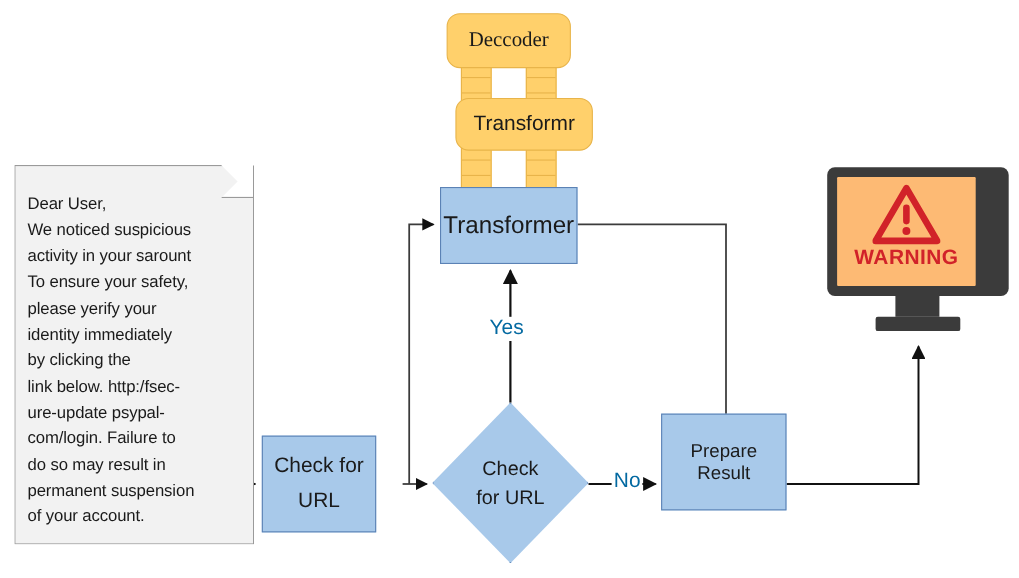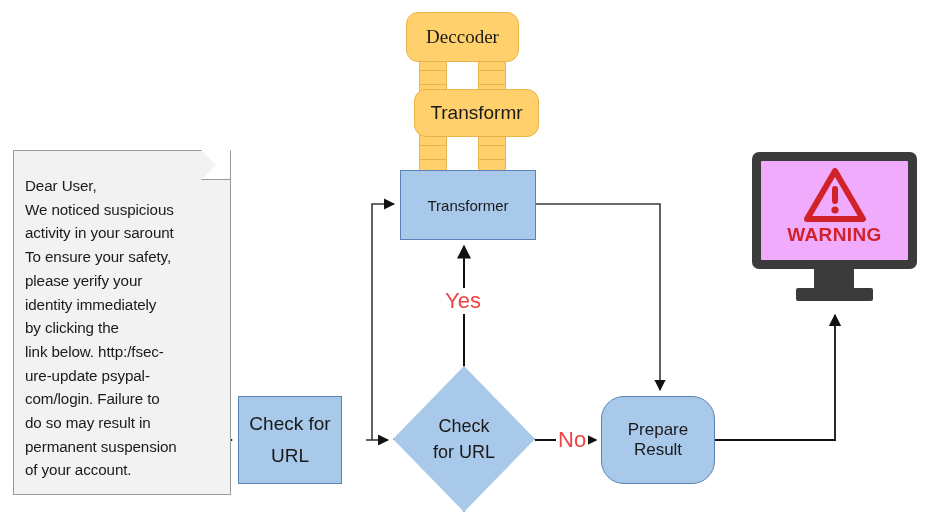--- a/index.html
+++ b/index.html
@@ -84,40 +84,39 @@
   }
   .box-yellow {
     background: #ffd06b;
     border: 1px solid #e8b44a;
     border-radius: 12px;
   }
 
   #node-transformer {
     left: 400px;
     top: 170px;
-    width: 136px;
+    width: 125px;
     height: 70px;
-    font-size: 15px;
+    font-size: 22px;
     text-align: center;
   }
   #node-check-box {
     left: 238px;
     top: 396px;
     width: 104px;
     height: 88px;
     font-size: 19px;
     line-height: 32px;
   }
   #node-prepare {
     left: 601px;
-    top: 396px;
+    top: 376px;
     width: 114px;
     height: 88px;
     font-size: 17px;
-    border-radius: 23px;
   }
   #node-decoder {
     left: 406px;
     top: 12px;
     width: 113px;
     height: 50px;
     font-size: 19px;
     font-family: Liberation Serif, serif;
   }
   #node-transformr {
@@ -169,22 +168,22 @@
     justify-content: center;
     text-align: center;
     font-size: 18px;
     line-height: 26px;
     color: #1a1a1a;
   }
 
   
   .edge-label {
     position: absolute;
-    font-size: 22px;
-    color: #ef4444;
+    font-size: 19px;
+    color: #0369a1;
     background: #ffffff;
     padding: 0 2px;
   }
   #label-yes { left: 443px; top: 288px; }
   #label-no  { left: 556px; top: 427px; text-align: right; }
 
   
   #warning-monitor {
     position: absolute;
     left: 752px;
@@ -198,23 +197,23 @@
     top: 0;
     width: 165px;
     height: 117px;
     background: #3b3b3b;
     border-radius: 7px;
   }
   .mon-screen {
     position: absolute;
     left: 9px;
     top: 9px;
-    width: 147px;
+    width: 126px;
     height: 99px;
-    background: #f0abfc;
+    background: #fdba74;
     border-radius: 1px;
     display: flex;
     flex-direction: column;
     align-items: center;
     justify-content: flex-start;
     padding-top: 6px;
     box-sizing: border-box;
   }
   .mon-neck {
     position: absolute;

